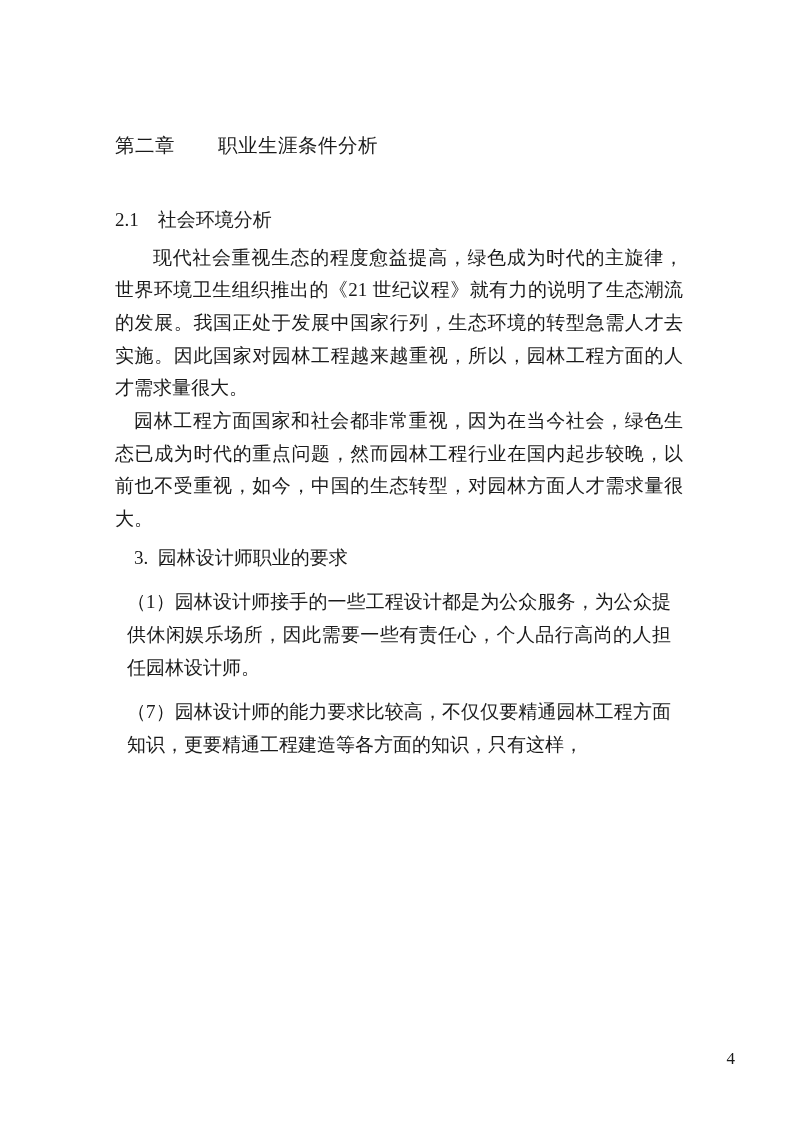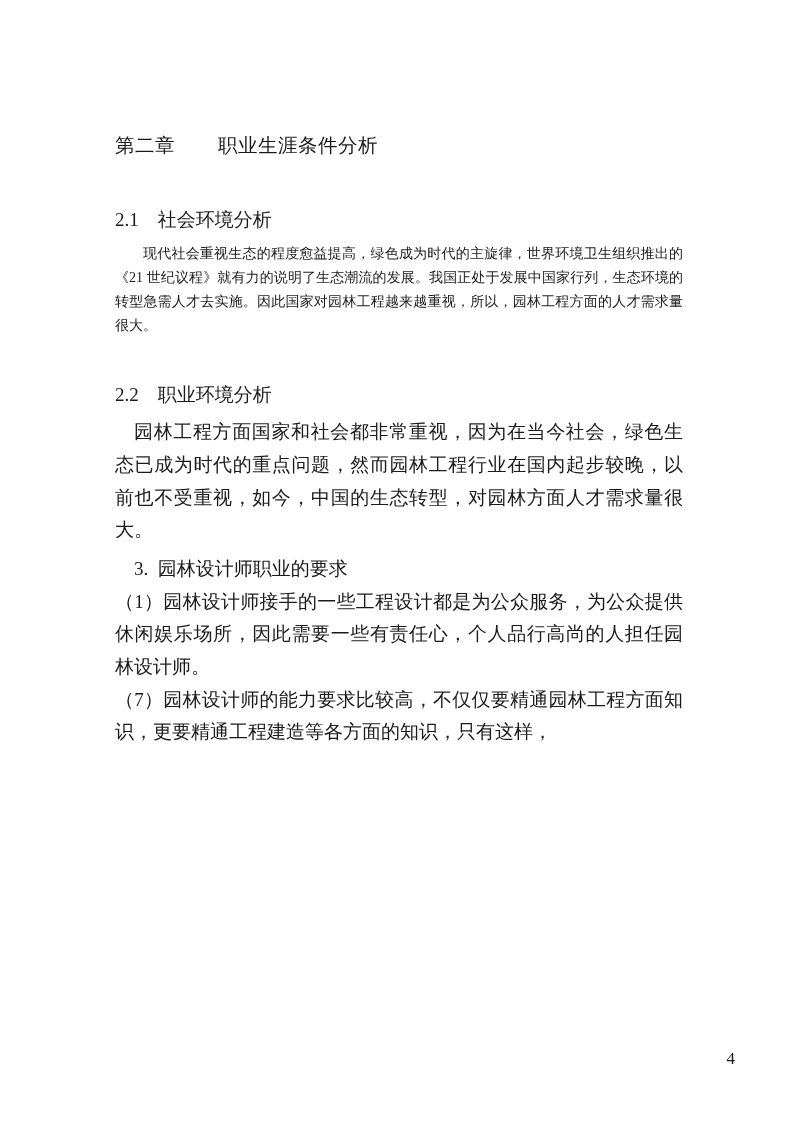--- a/index.html
+++ b/index.html
@@ -34,21 +34,21 @@
     font-size: 19px;
     line-height: 1.6;
     margin: 0 0 6px 0;
     font-weight: normal;
     white-space: pre;
   }
   .section-heading.second {
     margin-top: 42px;
   }
   .body-para {
-    font-size: 14px;
+    font-size: 19px;
     line-height: 1.72;
     margin: 0;
     text-align: justify;
     text-justify: inter-ideograph;
     text-indent: 2em;
   }
   .list-heading {
     font-size: 19px;
     line-height: 1.72;
     margin: 6px 0 0 0;
@@ -59,21 +59,21 @@
     font-size: 19px;
     line-height: 1.72;
     margin: 0;
     text-align: justify;
     text-justify: inter-ideograph;
     text-indent: 1em;
   }
   .para-flush {
     font-size: 19px;
     line-height: 1.72;
-    margin: 0;
+    margin: 12px;
     text-align: justify;
     text-justify: inter-ideograph;
     text-indent: 0;
   }
   .page-number {
     position: absolute;
     right: 58px;
     bottom: 55px;
     font-size: 17px;
     line-height: 1;
@@ -84,21 +84,20 @@
 <body>
 
 <div class="page">
 
   <h1 class="chapter-heading">第二章        职业生涯条件分析</h1>
 
   <h2 class="section-heading">2.1    社会环境分析</h2>
 
   <p class="body-para">现代社会重视生态的程度愈益提高，绿色成为时代的主旋律，世界环境卫生组织推出的《21 世纪议程》就有力的说明了生态潮流的发展。我国正处于发展中国家行列，生态环境的转型急需人才去实施。因此国家对园林工程越来越重视，所以，园林工程方面的人才需求量很大。</p>
 
-  <h2 class="section-heading second">2.2    职业环境分析</h2>
 
 
   <p class="list-para">园林工程方面国家和社会都非常重视，因为在当今社会，绿色生态已成为时代的重点问题，然而园林工程行业在国内起步较晚，以前也不受重视，如今，中国的生态转型，对园林方面人才需求量很大。</p>
 
   <div class="list-heading">3.  园林设计师职业的要求</div>
 
   <p class="para-flush">（1）园林设计师接手的一些工程设计都是为公众服务，为公众提供休闲娱乐场所，因此需要一些有责任心，个人品行高尚的人担任园林设计师。</p>
 
   <p class="para-flush">（7）园林设计师的能力要求比较高，不仅仅要精通园林工程方面知识，更要精通工程建造等各方面的知识，只有这样，</p>
 

